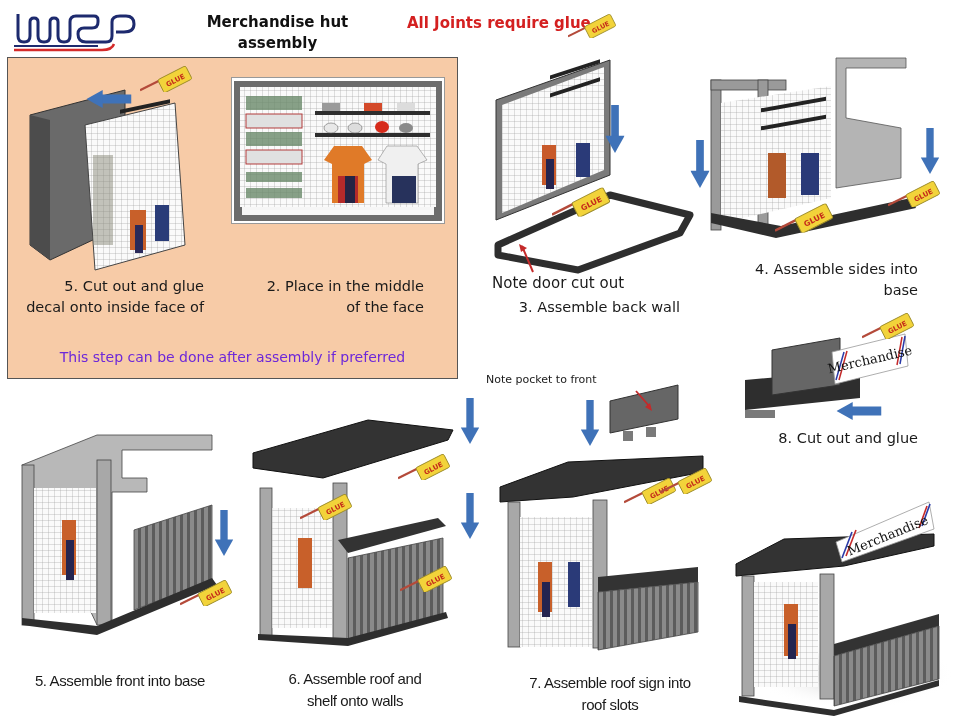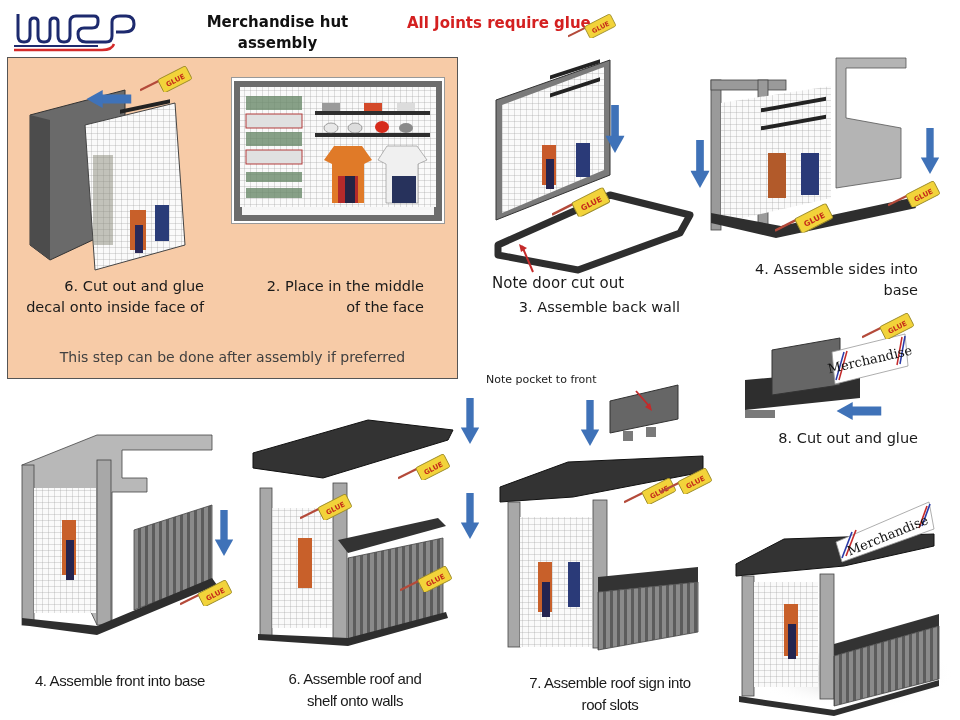--- a/index.html
+++ b/index.html
@@ -4,21 +4,21 @@
 <style>
   html, body { margin:0; padding:0; }
   body { width:960px; height:720px; position:relative; background:#ffffff; overflow:hidden;
          font-family:"DejaVu Sans", "Liberation Sans", sans-serif; color:#111; }
   .abs { position:absolute; }
   .title { font-weight:bold; font-size:15px; text-align:center; line-height:21px; color:#111; }
   .glue-note { font-weight:bold; font-size:15px; color:#d42020; }
   .caption { font-size:14.5px; text-align:right; line-height:21px; color:#1a1a1a; }
   .caption-narrow { font-family:"Liberation Sans", sans-serif; font-size:15px; text-align:center; line-height:22px; color:#1a1a1a; letter-spacing:-0.4px; }
   .panel { left:7px; top:57px; width:451px; height:322px; background:#f7cba7; border:1.5px solid #555; box-sizing:border-box; }
-  .panel-note { font-size:14px; color:#404040; text-align:center; }
+  .panel-note { font-size:14px; color:#6d28d9; text-align:center; }
   svg { overflow:visible; }
 </style>
 </head>
 <body>
 
 <svg width="0" height="0" style="position:absolute">
   <defs>
     <symbol id="glue" viewBox="0 0 60 30">
       <line x1="0" y1="28" x2="22" y2="17" stroke="#b44a3a" stroke-width="2.5"></line>
       <g transform="rotate(-27 40 15)">
@@ -108,21 +108,21 @@
       <rect x="14" y="36" width="56" height="14" fill="#e0e0e0" stroke="#b23a3a" stroke-width="1"></rect>
       <rect x="14" y="54" width="56" height="14" opacity="0.8"></rect>
       <rect x="14" y="72" width="56" height="14" fill="#e0e0e0" stroke="#b23a3a" stroke-width="1"></rect>
       <rect x="14" y="94" width="56" height="10" opacity="0.8"></rect>
       <rect x="14" y="110" width="56" height="10" opacity="0.8"></rect>
     </g>
   </svg>
 </div>
 
 <div class="abs caption" style="left:14px;top:276px;width:190px;">
-  <div>6. Cut out and glue</div>
+  <div>5. Cut out and glue</div>
   <div>decal onto inside face of</div>
 </div>
 <div class="abs caption" style="left:234px;top:276px;width:190px;">
   <div>2. Place in the middle</div>
   <div>of the face</div>
 </div>
 <div class="abs panel-note" style="left:14px;top:349px;width:437px;">This step can be done after assembly if preferred</div>
 
 <svg class="abs" style="left:490px;top:55px;" width="210" height="215" viewBox="0 0 210 215">
   <polygon points="6,45 120,5 120,120 6,165" fill="#7a7a7a" stroke="#333"></polygon>
@@ -210,21 +210,21 @@
   <rect x="54" y="110" width="8" height="40" fill="#242450"></rect>
   <polygon points="122,100 200,75 200,150 122,180" fill="url(#ribs)" stroke="#444" stroke-width="0.8"></polygon>
   <polygon points="10,195 85,205 205,155 200,148 85,196 10,188" fill="#2e2e2e"></polygon>
 </svg>
 <svg class="abs" style="left:214px;top:510px;" width="20" height="46" viewBox="0 0 20 50">
     <use href="#arrow-down"></use>
   </svg>
 <svg class="abs" style="left:180px;top:574px;" width="52" height="38" viewBox="0 0 60 30">
     <use href="#glue"></use>
   </svg>
-<div class="abs caption-narrow" style="left:10px;top:670px;width:220px;">4. Assemble front into base</div>
+<div class="abs caption-narrow" style="left:10px;top:670px;width:220px;">5. Assemble front into base</div>
 
 <svg class="abs" style="left:248px;top:408px;" width="210" height="240" viewBox="0 0 210 240">
   <polygon points="5,45 120,12 205,22 200,32 75,70 5,60" fill="#333" stroke="#111" stroke-width="1"></polygon>
   <rect x="12" y="80" width="12" height="150" fill="#a8a8a8" stroke="#444" stroke-width="0.8"></rect>
   <rect x="85" y="75" width="14" height="160" fill="#a8a8a8" stroke="#444" stroke-width="0.8"></rect>
   <rect x="24" y="100" width="60" height="120" fill="url(#grid)"></rect>
   <rect x="50" y="130" width="14" height="50" fill="#c8602a"></rect>
   <polygon points="90,132 190,110 198,118 100,145" fill="#333"></polygon>
   <polygon points="100,150 195,130 195,210 100,235" fill="url(#ribs)" stroke="#444" stroke-width="0.8"></polygon>
   <polygon points="10,232 100,238 200,210 198,204 100,230 10,226" fill="#2e2e2e"></polygon>

